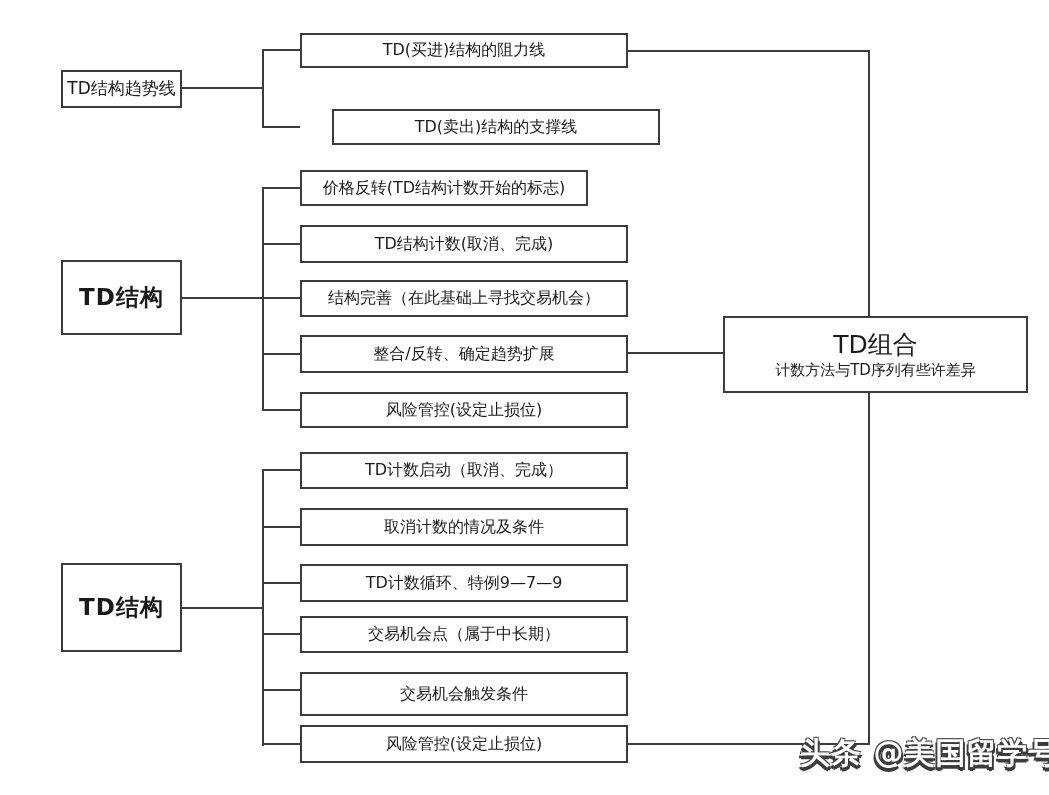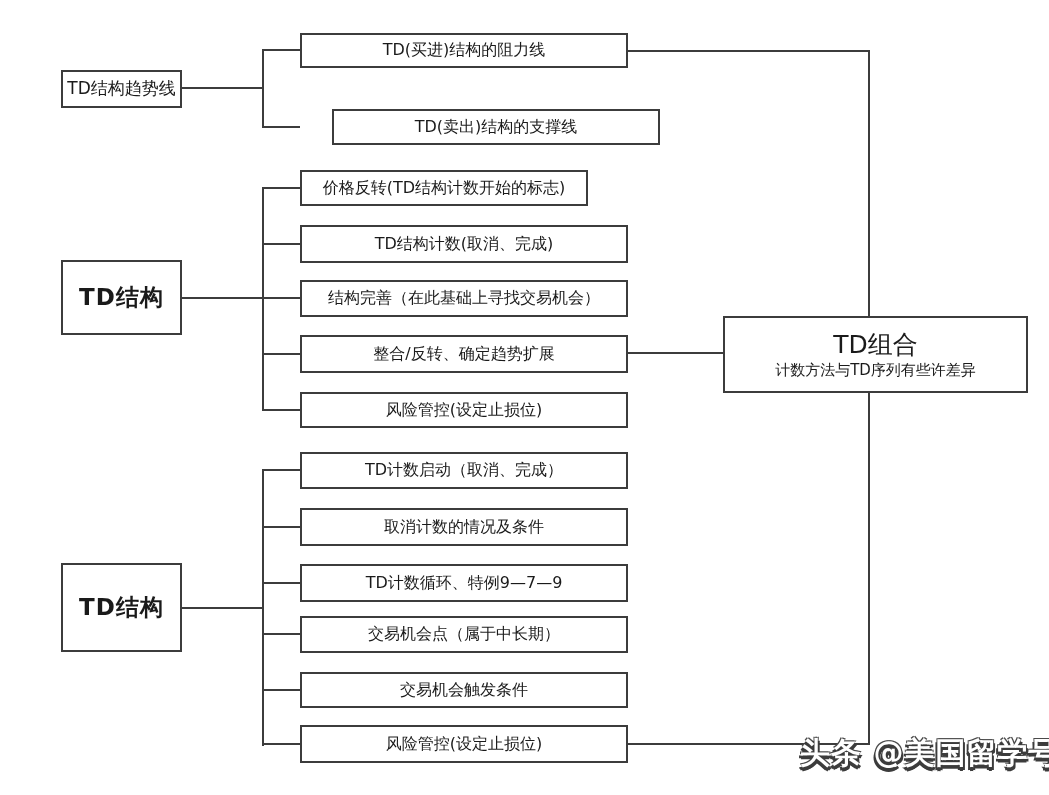--- a/index.html
+++ b/index.html
@@ -98,21 +98,21 @@
   <div class="box big-box" style="left:61px;top:563px;width:121px;height:89px;">TD结构</div>
 
   <div class="box" style="left:300px;top:452px;width:328px;height:37px;">TD计数启动（取消、完成）</div>
 
   <div class="box" style="left:300px;top:508px;width:328px;height:38px;">取消计数的情况及条件</div>
 
   <div class="box" style="left:300px;top:564px;width:328px;height:38px;">TD计数循环、特例9—7—9</div>
 
   <div class="box" style="left:300px;top:616px;width:328px;height:37px;">交易机会点（属于中长期）</div>
 
-  <div class="box" style="left:300px;top:672px;width:328px;height:36px;">交易机会触发条件</div>
+  <div class="box" style="left:300px;top:672px;width:328px;height:44px;">交易机会触发条件</div>
 
   <div class="box" style="left:300px;top:725px;width:328px;height:38px;">风险管控(设定止损位)</div>
 
   <div class="line" style="left:182px;top:607px;width:82px;height:2px;"></div>
   <div class="line" style="left:262px;top:470px;width:2px;height:276px;"></div>
   <div class="line" style="left:262px;top:469px;width:38px;height:2px;"></div>
   <div class="line" style="left:262px;top:526px;width:38px;height:2px;"></div>
   <div class="line" style="left:262px;top:582px;width:38px;height:2px;"></div>
   <div class="line" style="left:262px;top:633px;width:38px;height:2px;"></div>
   <div class="line" style="left:262px;top:689px;width:38px;height:2px;"></div>

